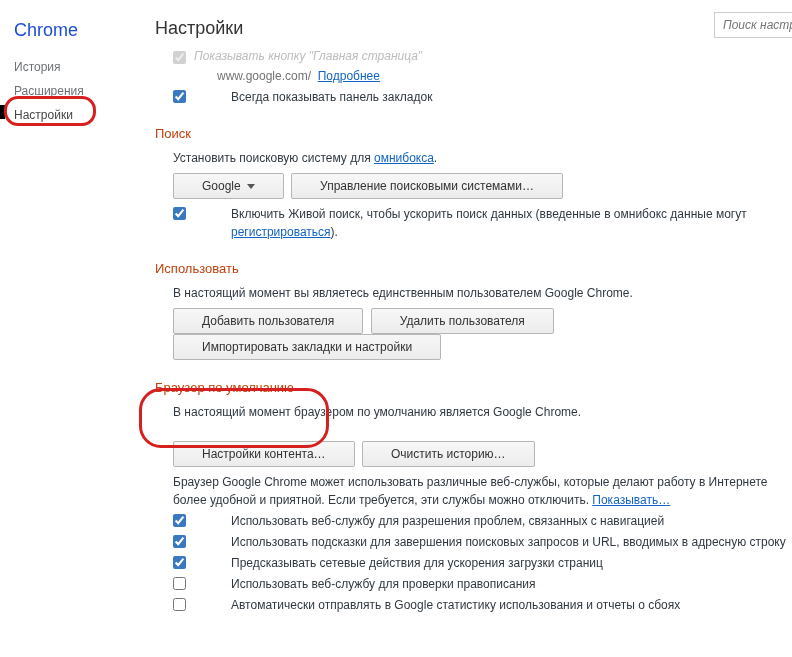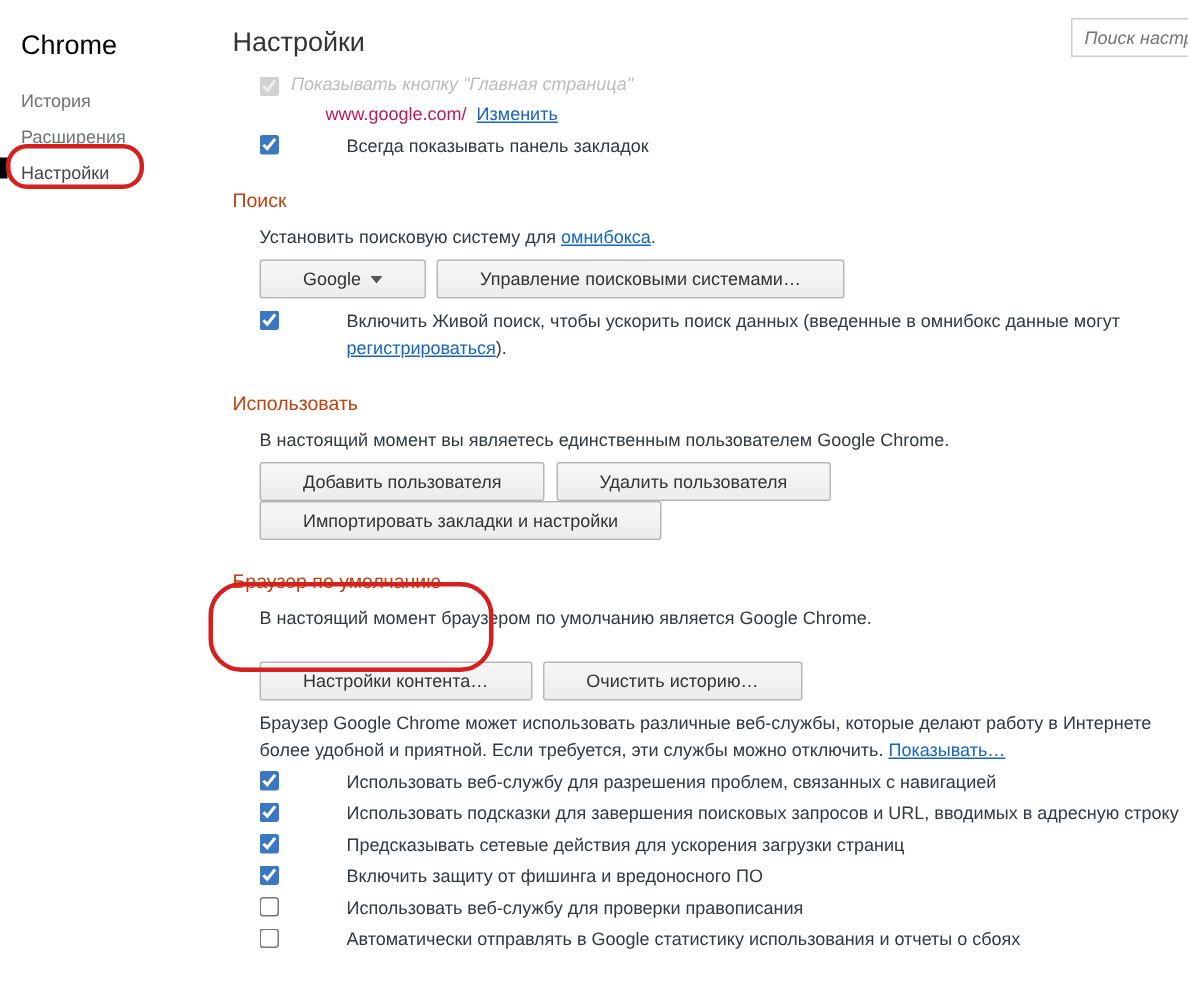--- a/index.html
+++ b/index.html
@@ -1,19 +1,19 @@
 <!DOCTYPE html>
 <html><head>
 <meta charset="utf-8">
 <style>
   * { box-sizing: border-box; margin: 0; padding: 0; }
   body { font-family: "Segoe UI", Arial, sans-serif; font-size: 12px; color: #303942; background: #fff; width: 792px; height: 657px; position: relative; overflow: hidden; }
   
   .sidebar { position: absolute; left: 0; top: 0; width: 140px; padding: 20px 0 0 14px; }
-  .sidebar-title { font-size: 18px; font-weight: 400; color: #000000; margin-bottom: 14px; }
+  .sidebar-title { font-size: 18px; font-weight: 400; color: #1d4ed8; margin-bottom: 14px; }
   .sidebar-item { font-size: 12px; color: #6e7277; padding: 5px 0; cursor: pointer; }
   .sidebar-item.active { color: #464646; font-weight: 400; position: relative; }
   .sidebar-item.active::before { content: ""; position: absolute; left: -14px; top: 2px; width: 5px; height: 14px; background: #000; }
   
   .red-circle-1 { position: absolute; left: 4px; top: 96px; width: 92px; height: 30px; border: 3px solid #d62020; border-radius: 14px; pointer-events:none; }
   
   .main { position: absolute; left: 155px; top: 18px; right: 0; bottom: 0; }
   .page-title { font-size: 18px; font-weight: 400; color: #333; margin-bottom: 10px; }
   
   .section { margin-bottom: 20px; }
@@ -35,21 +35,21 @@
   .link { color: #1364c4; text-decoration: underline; cursor: pointer; }
   .muted-check { display: flex; align-items:flex-start; color:#bcbcbc; margin:3px 0; }
   .muted-check input { margin-right:8px; margin-top:2px; }
   .muted-check .lbl { color:#bcbcbc; font-style:italic; }
   
   .red-circle-2 { position: absolute; left: 139px; top: 388px; width: 190px; height: 60px; border: 3px solid #d62020; border-radius: 22px; pointer-events:none; }
   
   .search-box { position: absolute; top: 12px; right: -2px; width: 80px; overflow:hidden; }
   .search-box input { width: 140px; padding: 5px 8px; border: 1px solid #ccc; font-size: 12px; color:#999; font-style: italic; }
   
-  .url-text { color:#be185d; }
+  .url-text { color:#737373; }
 </style>
 </head>
 <body>
 
 <div class="sidebar">
   <div class="sidebar-title">Chrome</div>
   <div class="sidebar-item">История</div>
   <div class="sidebar-item">Расширения</div>
   <div class="sidebar-item active">Настройки</div>
 </div>
@@ -64,21 +64,21 @@
   <div class="page-title">Настройки</div>
 
   <div class="section">
     <div class="section-body">
       <div class="muted-check">
         <input type="checkbox" checked="" disabled="" style="">
         <span class="lbl">Показывать кнопку "Главная страница"</span>
       </div>
       <div class="line sub-line" style="margin-left:44px">
         <span class="url-text">www.google.com/</span>
-        &nbsp;<span class="link">Изменить</span>
+        &nbsp;<span class="link">Подробнее</span>
       </div>
       <div class="check-row">
         <input type="checkbox" checked="" style="">
         <span class="lbl">Всегда показывать панель закладок</span>
       </div>
     </div>
   </div>
 
   <div class="section">
     <div class="section-title">Поиск</div>
@@ -136,24 +136,20 @@
       </div>
       <div class="check-row">
         <input type="checkbox" checked="" style="">
         <span class="lbl">Использовать подсказки для завершения поисковых запросов и URL, вводимых в адресную строку</span>
       </div>
       <div class="check-row">
         <input type="checkbox" checked="" style="">
         <span class="lbl">Предсказывать сетевые действия для ускорения загрузки страниц</span>
       </div>
       <div class="check-row">
-        <input type="checkbox" checked="" style="">
-        <span class="lbl">Включить защиту от фишинга и вредоносного ПО</span>
-      </div>
-      <div class="check-row">
         <input type="checkbox" style="">
         <span class="lbl">Использовать веб-службу для проверки правописания</span>
       </div>
       <div class="check-row">
         <input type="checkbox" style="">
         <span class="lbl">Автоматически отправлять в Google статистику использования и отчеты о сбоях</span>
       </div>
     </div>
   </div>
 </div>

